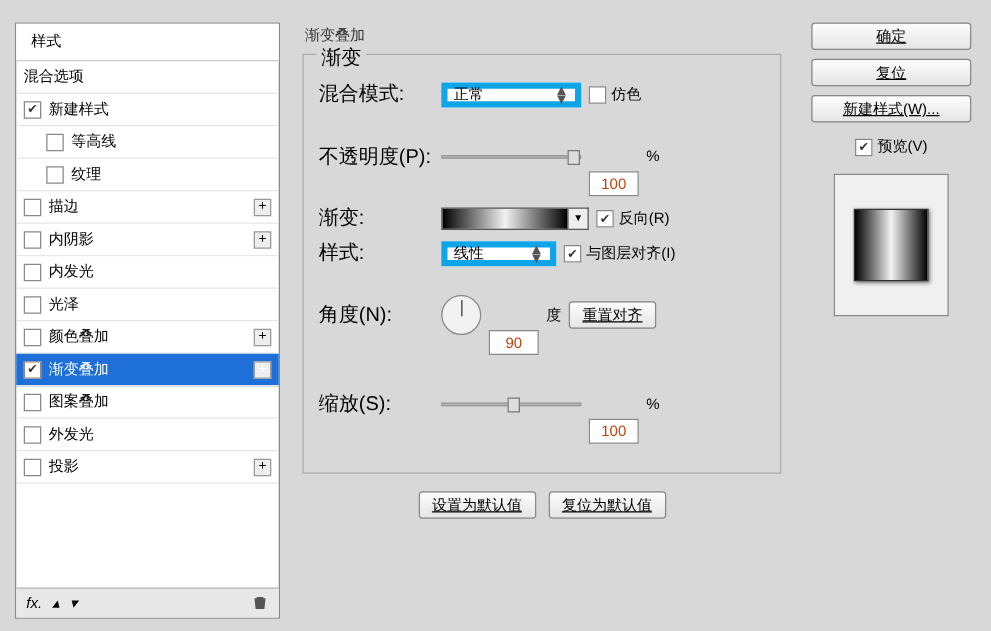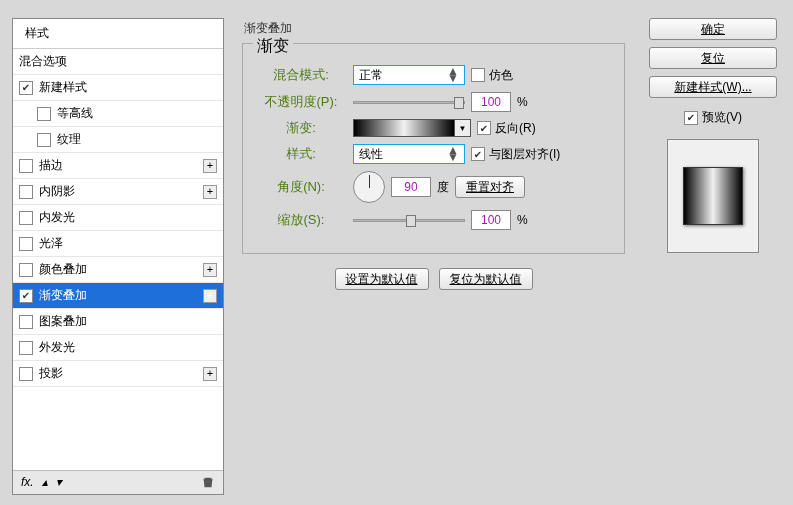--- a/index.html
+++ b/index.html
@@ -19,27 +19,27 @@
 .list-footer { margin-top: auto; border-top: 1px solid #bbb; background: #e8e8e8; padding: 4px 8px; display: flex; align-items: flex-start; gap: 8px; height: 24px; font-style: italic; }
 .list-footer .spacer { flex: 1; }
 .trash-icon { width: 14px; height: 14px; }
 
 
 .mid-panel { flex: 1; padding: 2px 8px; }
 .group-title { font-size: 12px; color: #333; margin-bottom: 6px; margin-left: 2px; }
 .fieldset { border: 1px solid #aaa; padding: 14px 12px 16px 12px; position: relative; }
 .fieldset-label { position: absolute; top: -8px; left: 10px; background: #d8d8d8; padding: 0 4px; font-size: 16px; }
 .row { display: flex; align-items: center; margin: 7px 0; gap: 6px; }
-.row-label { width: 92px; text-align: center; font-size: 13px; color: #4d7c0f; }
-.select { display: inline-flex; align-items: center; justify-content: space-between; background: #fff; border: 1px solid #0ea5e9; padding: 4px 5px; height: 20px; }
+.row-label { width: 92px; text-align: left; font-size: 16px; color: #000000; }
+.select { display: inline-flex; align-items: center; justify-content: space-between; background: #fff; border: 5px solid #0ea5e9; padding: 4px 5px; height: 20px; }
 .select .arrows { font-size: 9px; line-height: 7px; display: flex; flex-direction: column; margin-left: 6px; color: #555; }
 .slider { position: relative; height: 16px; display: flex; align-items: center; }
 .slider-track { height: 3px; background: #b5b5b5; border: 1px solid #999; width: 100%; position: relative; }
 .slider-thumb { position: absolute; top: -5px; width: 10px; height: 12px; background: #ddd; border: 1px solid #777; }
-.num-input { width: 40px; height: 20px; border: 1px solid #888; background: #fff; color: #a21caf; text-align: center; padding: 1px 3px; }
+.num-input { width: 40px; height: 20px; border: 1px solid #888; background: #fff; color: #c2410c; text-align: center; padding: 1px 3px; margin-top: 44px; }
 .unit { font-size: 12px; }
 .checkbox { display: inline-flex; align-items: center; gap: 4px; }
 .checkbox .box { width: 14px; height: 14px; border: 1px solid #888; background: #fff; display: inline-flex; align-items: center; justify-content: center; }
 .checkbox .box.checked::after { content: "✔"; font-size: 10px; color: #333; }
 .grad-preview { width: 102px; height: 18px; border: 1px solid #555; background: linear-gradient(90deg,#000 0%, #f2f2f2 50%, #000 100%); }
 .grad-dd { width: 16px; height: 18px; border: 1px solid #555; border-left: none; background: #eee; display: flex; align-items: center; justify-content: center; font-size: 8px; }
 .angle-dial { width: 32px; height: 32px; border: 1px solid #888; border-radius: 50%; background: #f2f2f2; position: relative; }
 .angle-dial::after { content: ""; position: absolute; width: 1px; height: 13px; background: #333; top: 3px; left: 15px; }
 .btn { border: 1px solid #888; background: linear-gradient(#fdfdfd,#e5e5e5); padding: 2px 10px; height: 22px; cursor: pointer; border-radius: 3px; text-decoration: underline; }
 .reset-row { display: flex; justify-content: center; gap: 10px; margin-top: 14px; }
@@ -169,21 +169,21 @@
           <div class="grad-dd">▼</div>
         </div>
         <label class="checkbox">
           <span class="box checked"></span>
           <span>反向(R)</span>
         </label>
       </div>
 
       <div class="row">
         <div class="row-label">样式:</div>
-        <div class="select" style="width:112px">
+        <div class="select" style="width:92px">
           <span>线性</span>
           <span class="arrows">
               <span>▲</span>
               <span>▼</span>
             </span>
         </div>
         <label class="checkbox">
           <span class="box checked"></span>
           <span>与图层对齐(I)</span>
         </label>

